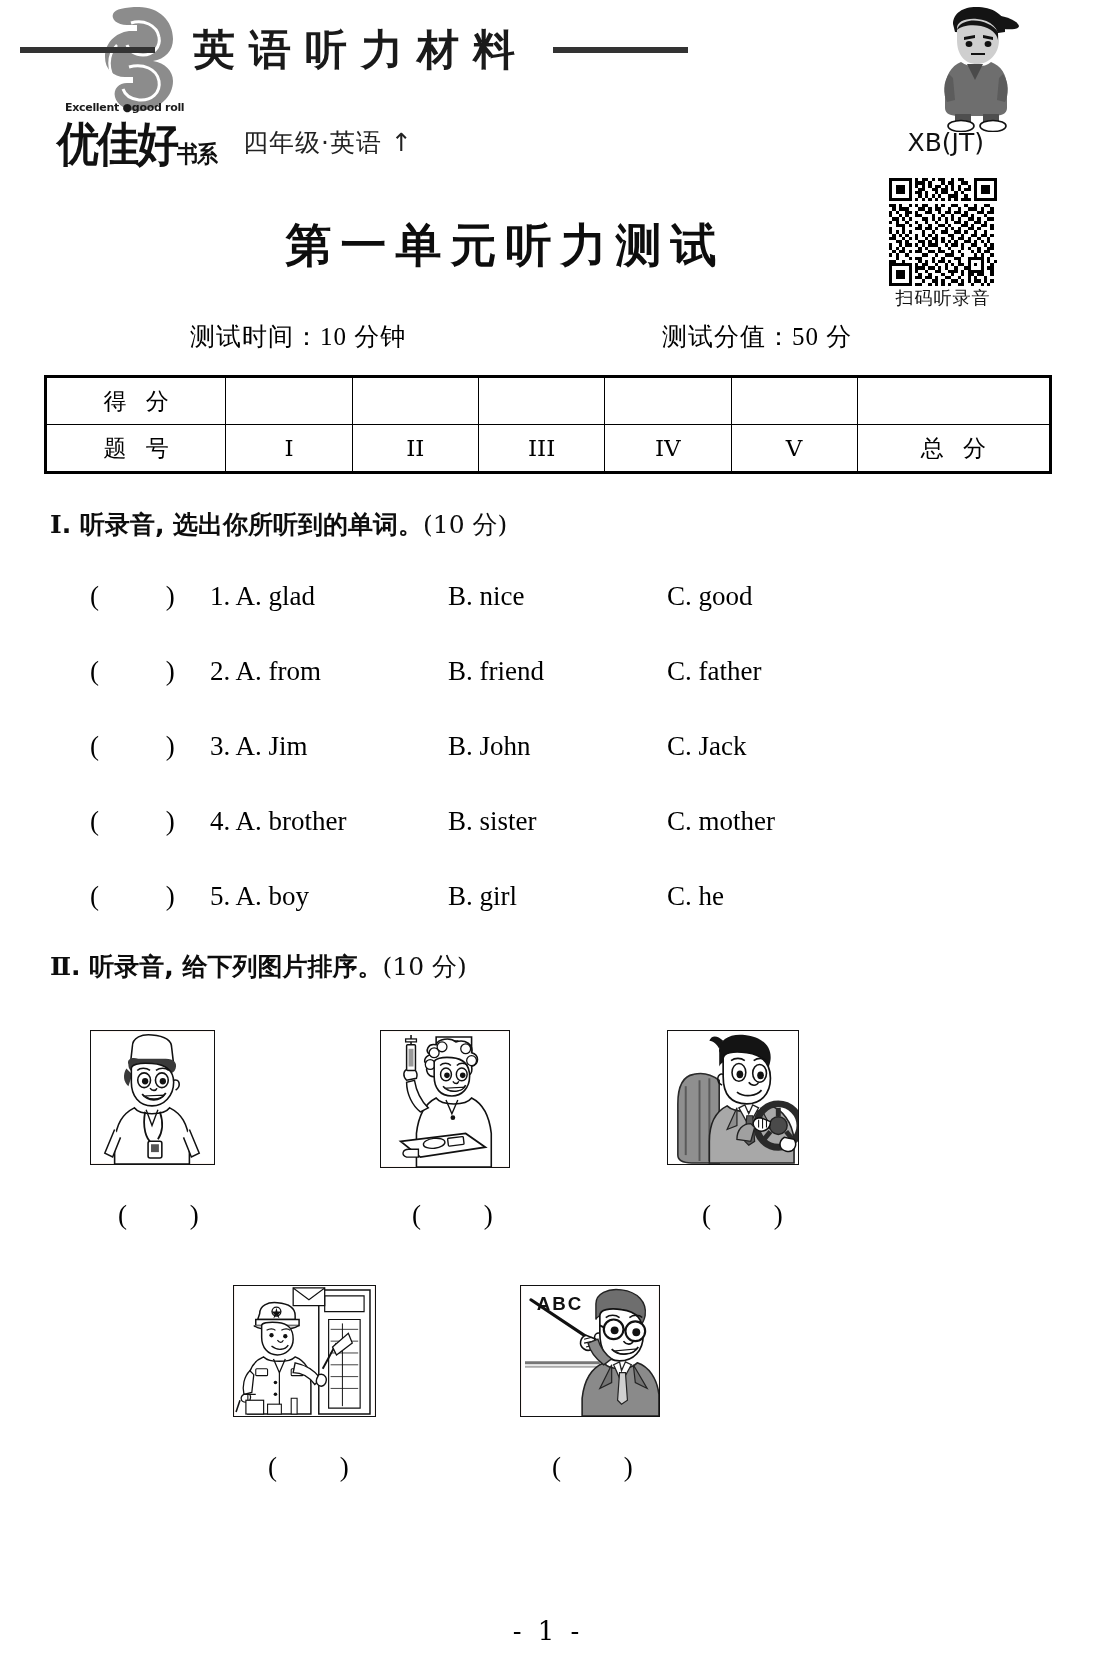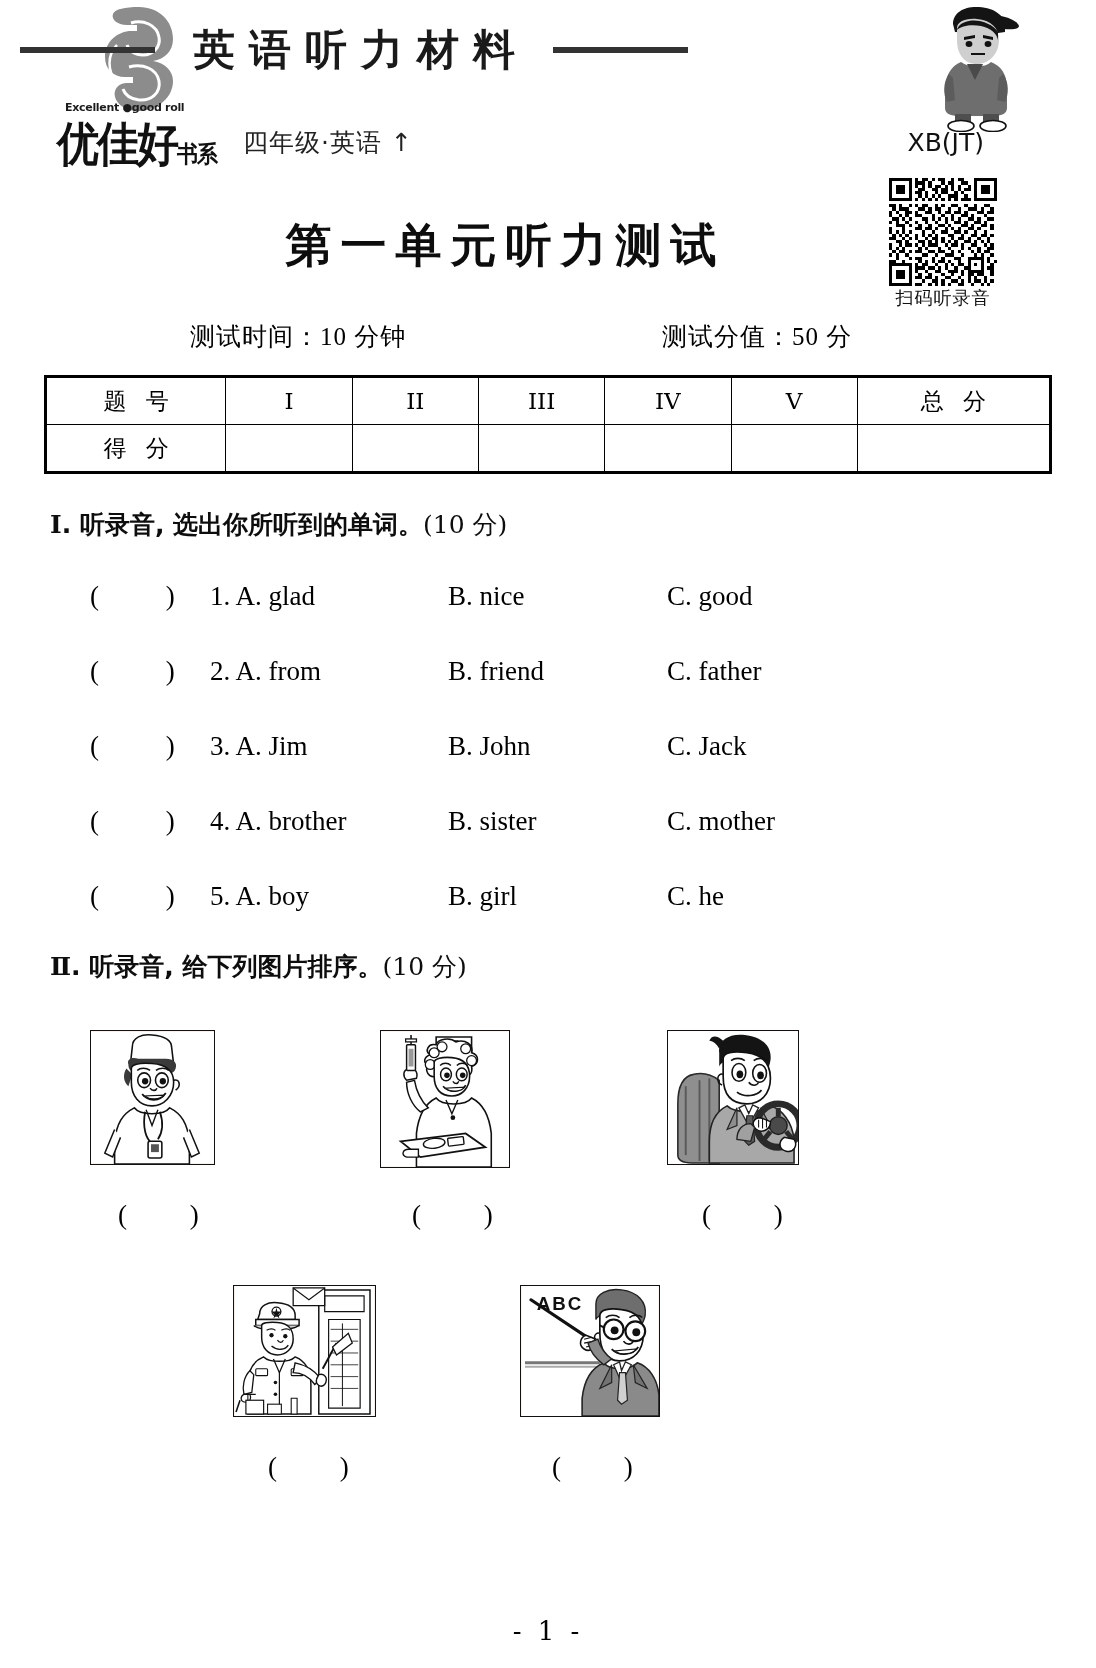--- a/index.html
+++ b/index.html
@@ -638,36 +638,36 @@
 <div class="main-title">第一单元听力测试</div>
 
 <div class="meta-line">
   <div class="meta-time">测试时间：10 分钟</div>
   <div class="meta-score">测试分值：50 分</div>
 </div>
 
 <table class="score-table">
   <tbody>
       <tr>
+    <td class="col-label">得 分</td>
+    <td class="col-num"></td>
+    <td class="col-num"></td>
+    <td class="col-num"></td>
+    <td class="col-num"></td>
+    <td class="col-num"></td>
+    <td class="col-total"></td>
+  </tr>
+  <tr>
     <td class="col-label">题 号</td>
     <td class="col-num">I</td>
     <td class="col-num">II</td>
     <td class="col-num">III</td>
     <td class="col-num">IV</td>
     <td class="col-num">V</td>
     <td class="col-total">总 分</td>
-  </tr>
-  <tr>
-    <td class="col-label">得 分</td>
-    <td class="col-num"></td>
-    <td class="col-num"></td>
-    <td class="col-num"></td>
-    <td class="col-num"></td>
-    <td class="col-num"></td>
-    <td class="col-total"></td>
   </tr>
 </tbody>
   </table>
 
 <div class="section-head" style="top:508px;">
   <span class="rn">Ⅰ</span><span>. 听录音, 选出你所听到的单词。</span><span class="pts">(10 分)</span>
 </div>
 
 <div class="q-row" style="top:581px;">
   <span class="q-paren">(    )</span>

